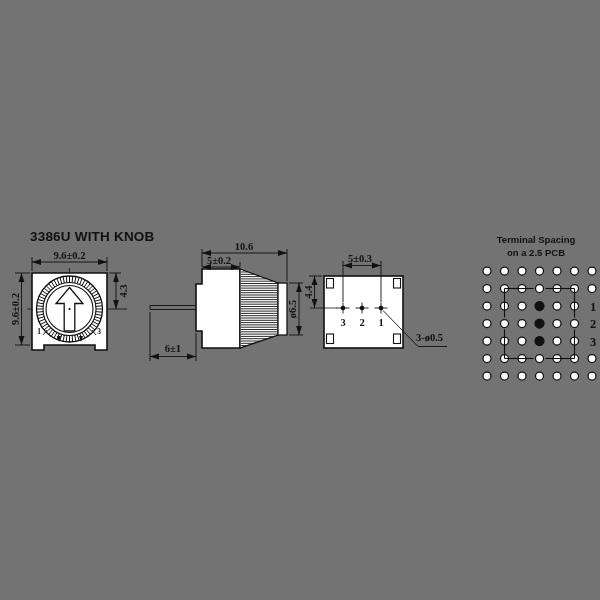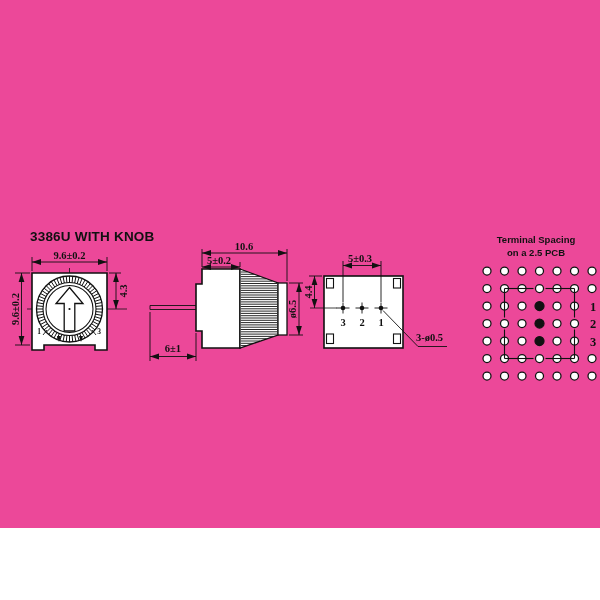--- a/index.html
+++ b/index.html
@@ -1,16 +1,16 @@
 <!DOCTYPE html>
 <html><head>
 <meta charset="utf-8">
 <style>
   html,body{margin:0;padding:0;background:#fff;}
-  .stage{position:relative;width:600px;height:528px;background:#ec4899;overflow:hidden;}
+  .stage{position:relative;width:600px;height:600px;background:#737373;overflow:hidden;}
   svg{display:block;}
   text{fill:#111;}
   .t-title{font-family:"Liberation Sans",sans-serif;font-weight:bold;font-size:13.5px;letter-spacing:.2px;}
   .t-dim{font-family:"Liberation Serif",serif;font-weight:bold;font-size:10.5px;}
   .t-dim-sm{font-family:"Liberation Serif",serif;font-weight:bold;font-size:7.5px;}
   .t-pin{font-family:"Liberation Serif",serif;font-weight:bold;font-size:10.5px;}
   .pcb-title{font-family:"Liberation Sans",sans-serif;font-weight:bold;font-size:9.5px;}
   .pcb-row-label{font-family:"Liberation Serif",serif;font-weight:bold;font-size:12.5px;}
   .outline{fill:#fff;stroke:#111;stroke-width:1.6;}
   .outline2{fill:#fff;stroke:#111;stroke-width:1.3;}

